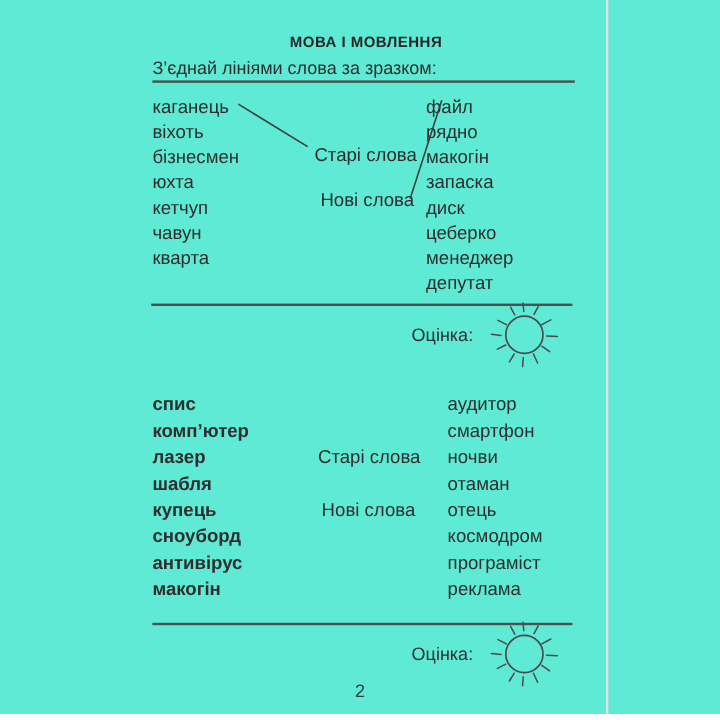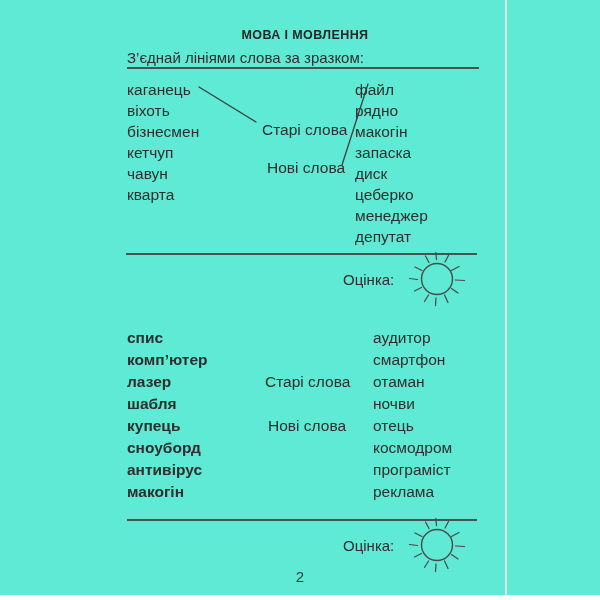--- a/index.html
+++ b/index.html
@@ -84,20 +84,21 @@
   <div class="instruction">З’єднай лініями слова за зразком:</div>
 
   <div class="rule" id="rule1"></div>
   <div class="rule" id="rule2"></div>
   <div class="rule" id="rule3"></div>
 
   <div class="wordcol ex1" id="ex1-left">
     <div class="word">каганець</div>
     <div class="word">віхоть</div>
     <div class="word">бізнесмен</div>
+    <div class="word">юхта</div>
     <div class="word">кетчуп</div>
     <div class="word">чавун</div>
     <div class="word">кварта</div>
   </div>
 
   <div class="clabel" id="ex1-old">Старі слова</div>
   <div class="clabel" id="ex1-new">Нові слова</div>
 
   <div class="wordcol ex1" id="ex1-right">
     <div class="word">файл</div>
@@ -132,22 +133,22 @@
     <div class="word">антивірус</div>
     <div class="word">макогін</div>
   </div>
 
   <div class="clabel" id="ex2-old">Старі слова</div>
   <div class="clabel" id="ex2-new">Нові слова</div>
 
   <div class="wordcol ex2" id="ex2-right">
     <div class="word">аудитор</div>
     <div class="word">смартфон</div>
+    <div class="word">ночви</div>
     <div class="word">отаман</div>
-    <div class="word">ночви</div>
     <div class="word">отець</div>
     <div class="word">космодром</div>
     <div class="word">програміст</div>
     <div class="word">реклама</div>
   </div>
 
   <div class="score-label" id="score2">Оцінка:</div>
   <svg class="sun" id="sun2" viewBox="0 0 66 64">
       <use href="#sun-sym"></use>
     </svg>

